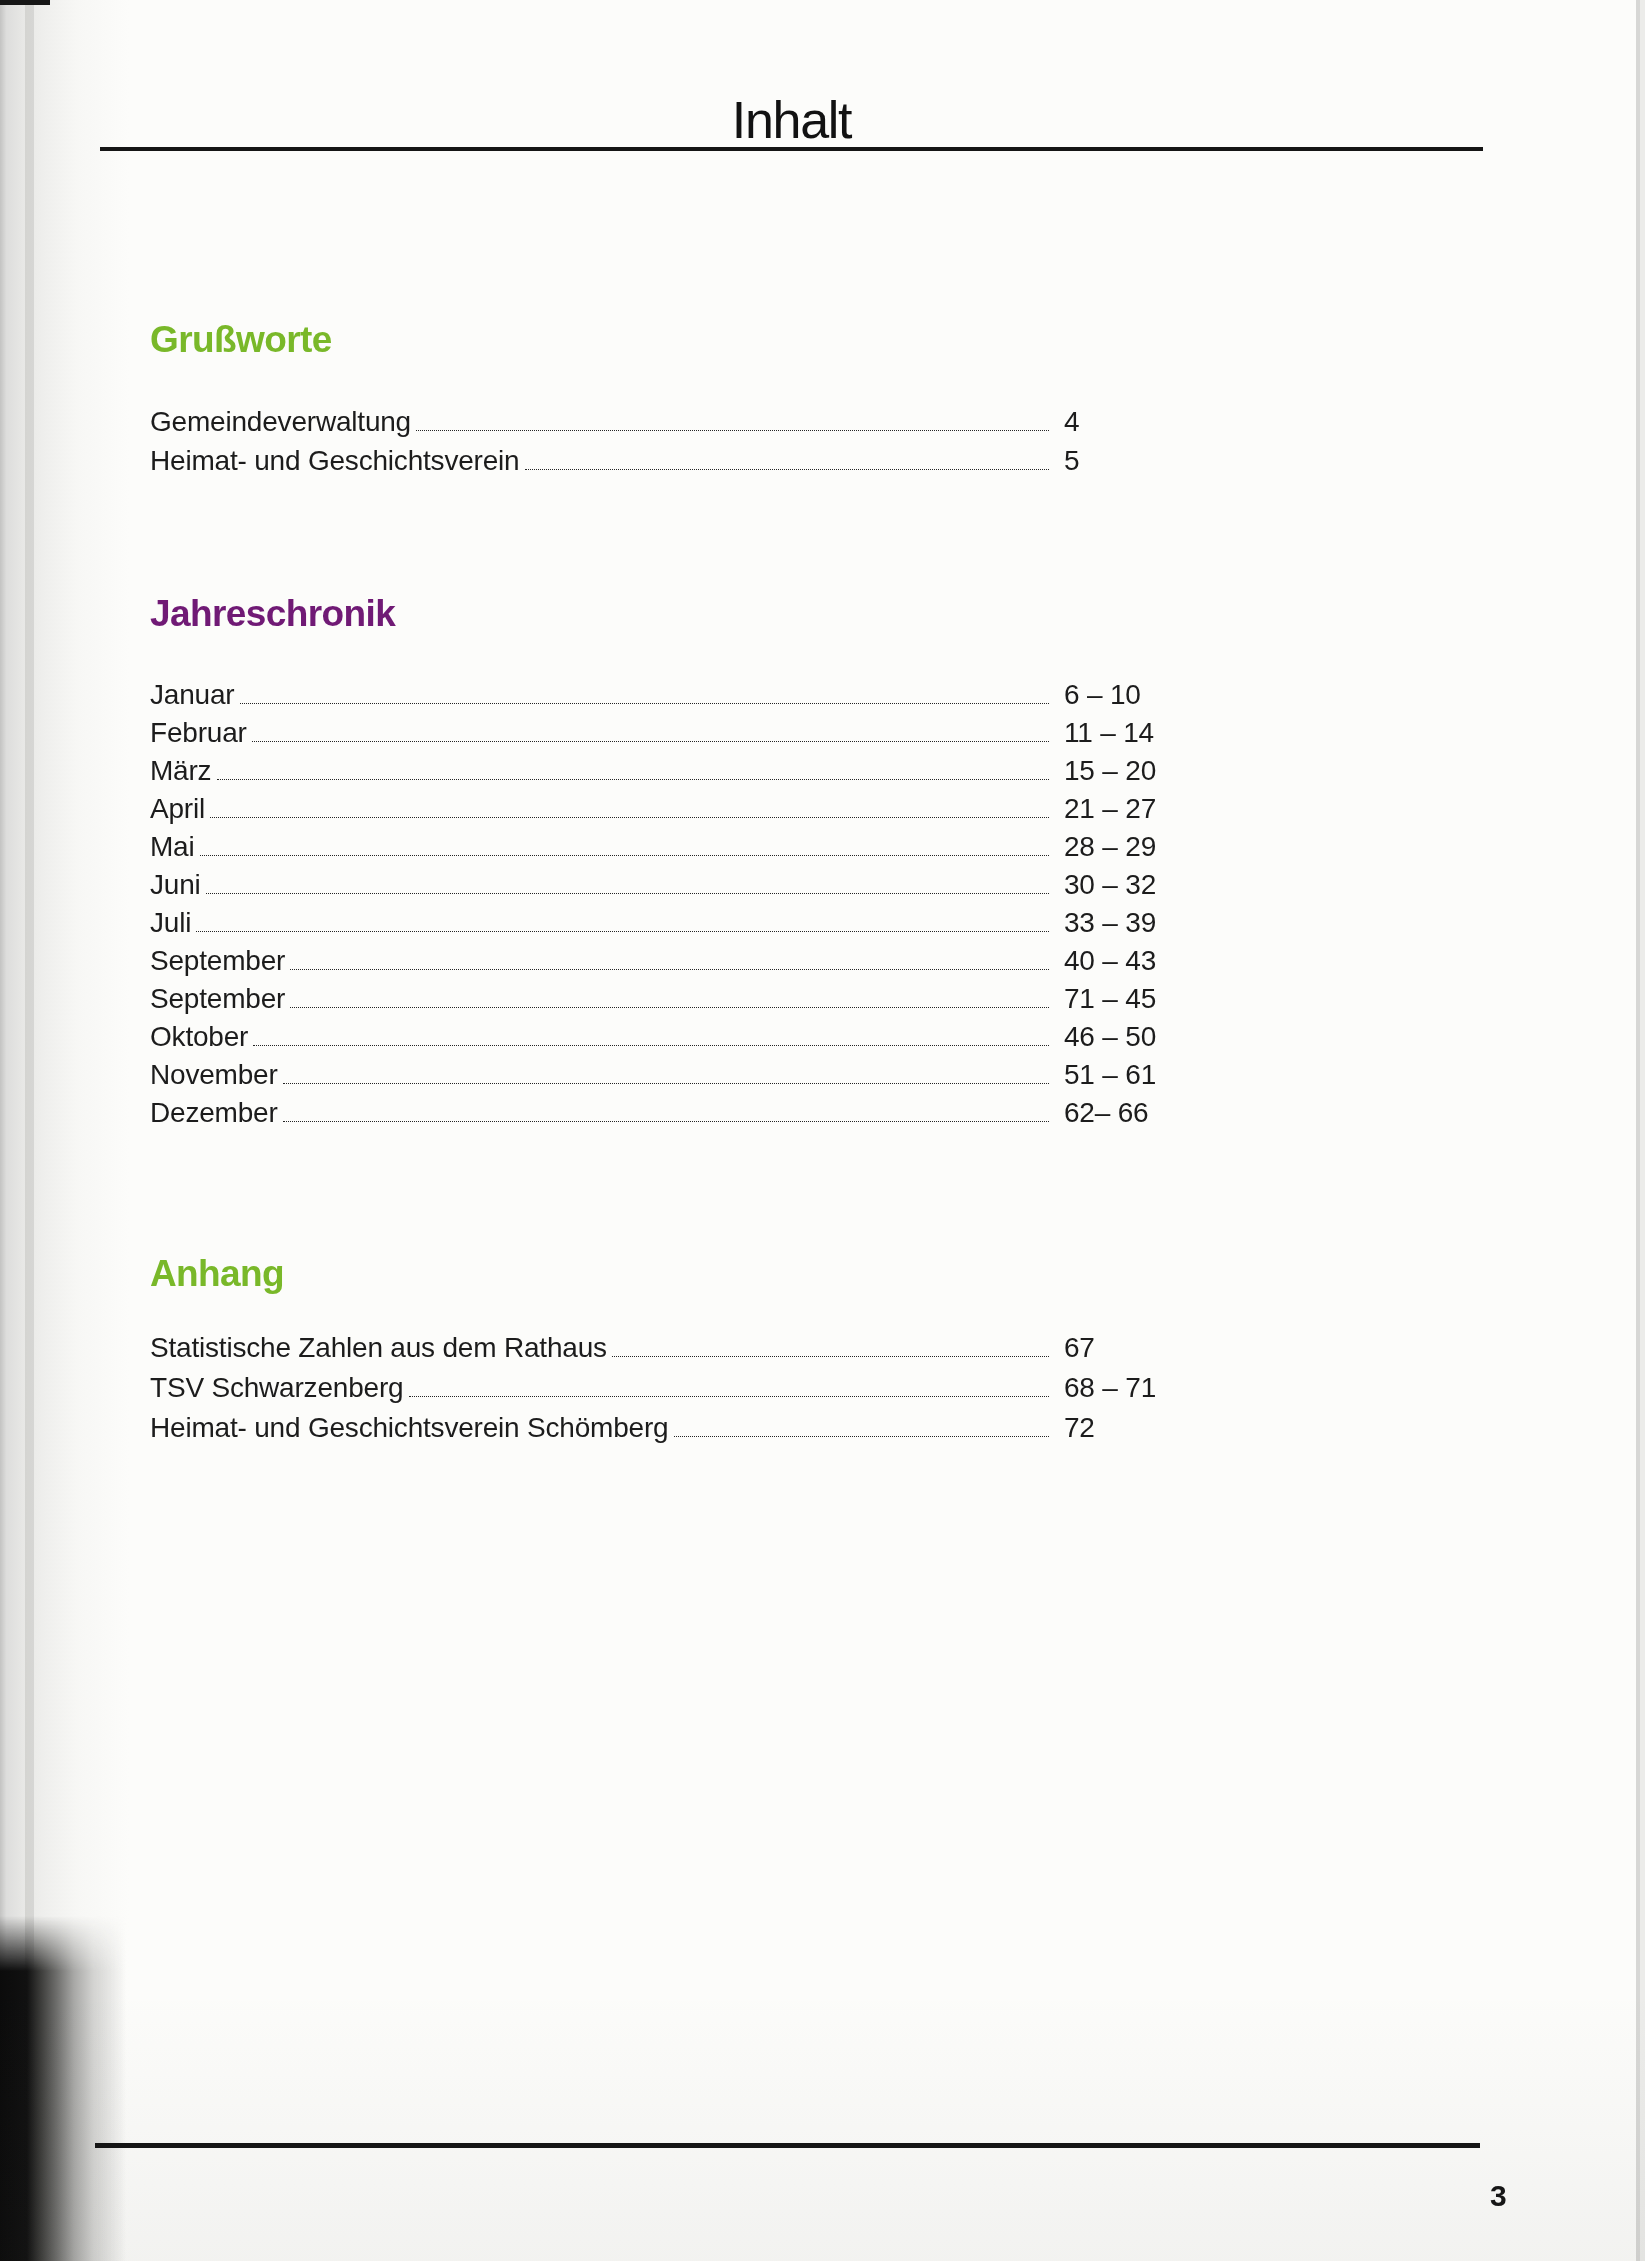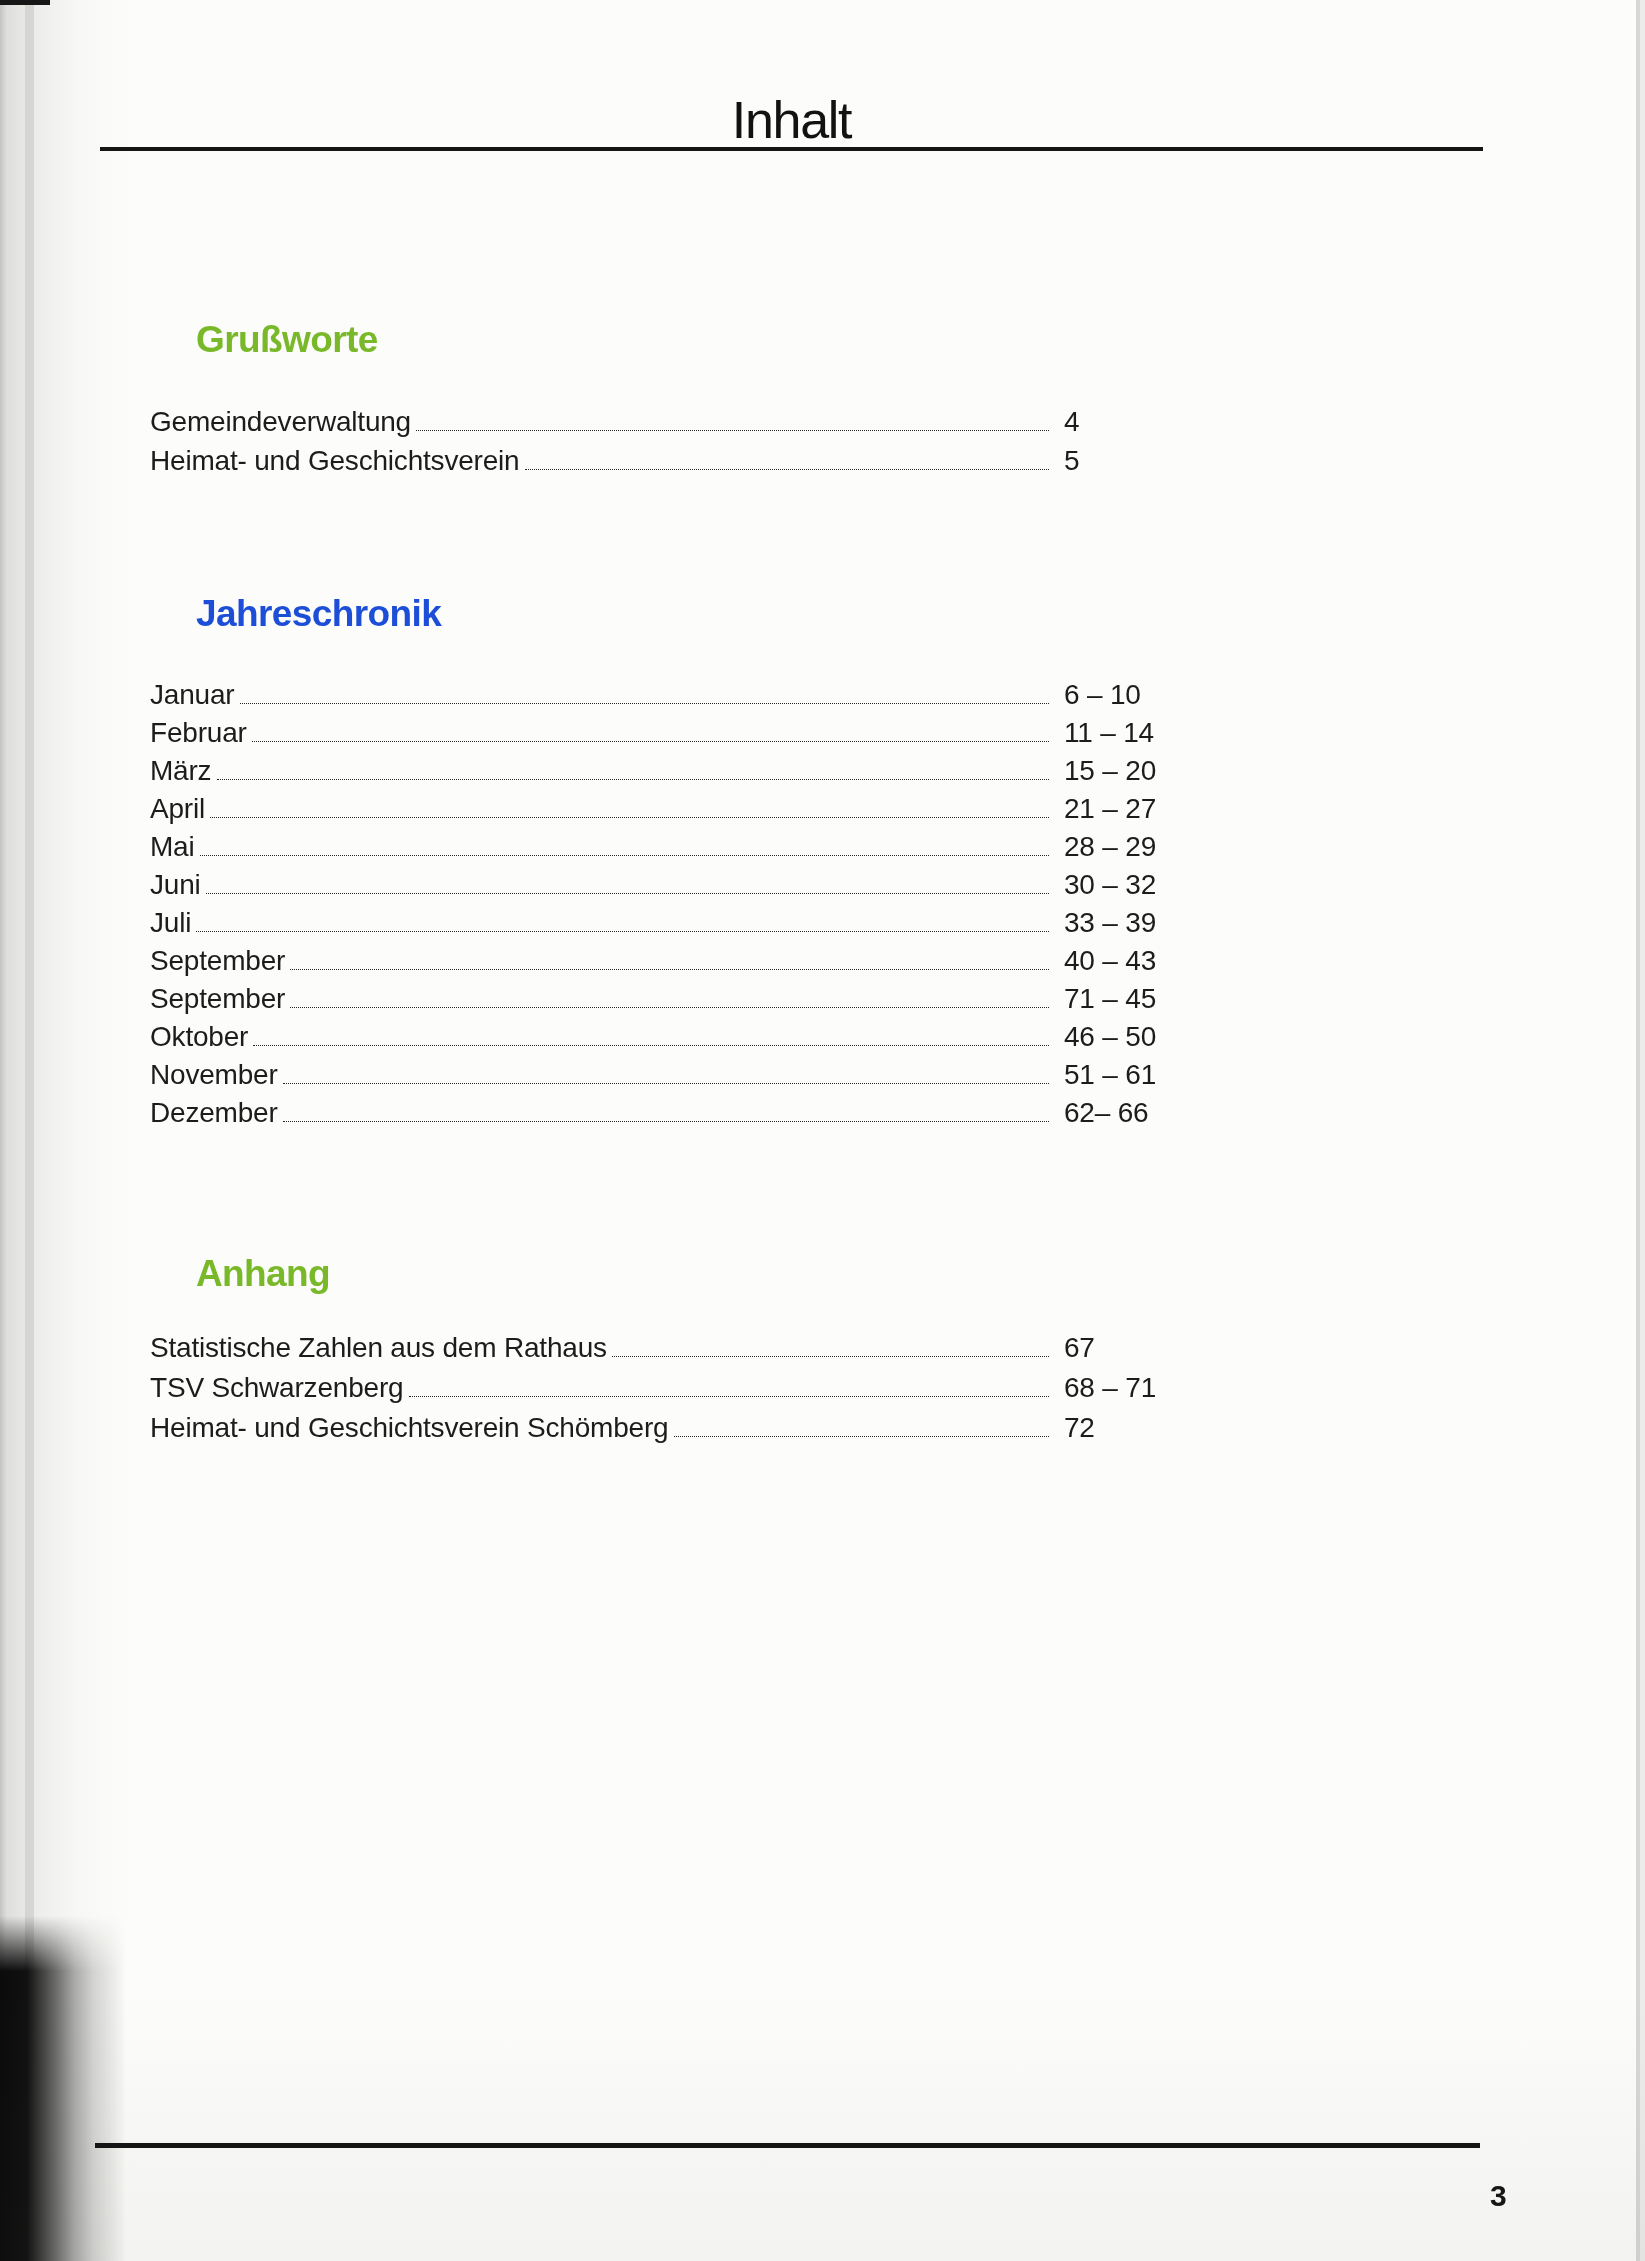--- a/index.html
+++ b/index.html
@@ -44,21 +44,21 @@
     position:absolute;left:100px;top:94px;width:1383px;
     text-align:center;font-size:52px;font-weight:400;letter-spacing:-1.3px;
     line-height:52px;color:#121212;
   }
   .rule{position:absolute;background:#151515;}
   .rule-top{left:100px;top:147px;width:1383px;height:3.9px;}
   .rule-bottom{left:95px;top:2143px;width:1385px;height:4.5px;}
   
   .section-heading{
     position:absolute;left:150px;
-    font-size:37px;font-weight:700;letter-spacing:-0.6px;line-height:39px;margin-left:46px;
+    font-size:37px;font-weight:700;letter-spacing:-0.6px;line-height:39px;
   }
   .h-s1{top:320px;}
   .h-s2{top:594px;}
   .h-s3{top:1254px;}
   .toc-list{position:absolute;left:150px;width:1029px;}
   .l-s1{top:406px;}
   .l-s2{top:679px;}
   .l-s3{top:1332px;}
   .toc-row{
     display:flex;align-items:baseline;
@@ -101,21 +101,21 @@
       <span class="leader"></span>
       <span class="toc-pages">4</span>
     </div>
     <div class="toc-row">
       <span class="toc-label">Heimat- und Geschichtsverein</span>
       <span class="leader"></span>
       <span class="toc-pages">5</span>
     </div>
   </div>
 
-  <div class="section-heading h-s2" style="color:#1d4ed8">Jahreschronik</div>
+  <div class="section-heading h-s2" style="color:#701a75">Jahreschronik</div>
   <div class="toc-list l-s2">
     <div class="toc-row">
       <span class="toc-label">Januar</span>
       <span class="leader"></span>
       <span class="toc-pages">6 – 10</span>
     </div>
     <div class="toc-row">
       <span class="toc-label">Februar</span>
       <span class="leader"></span>
       <span class="toc-pages">11 – 14</span>

